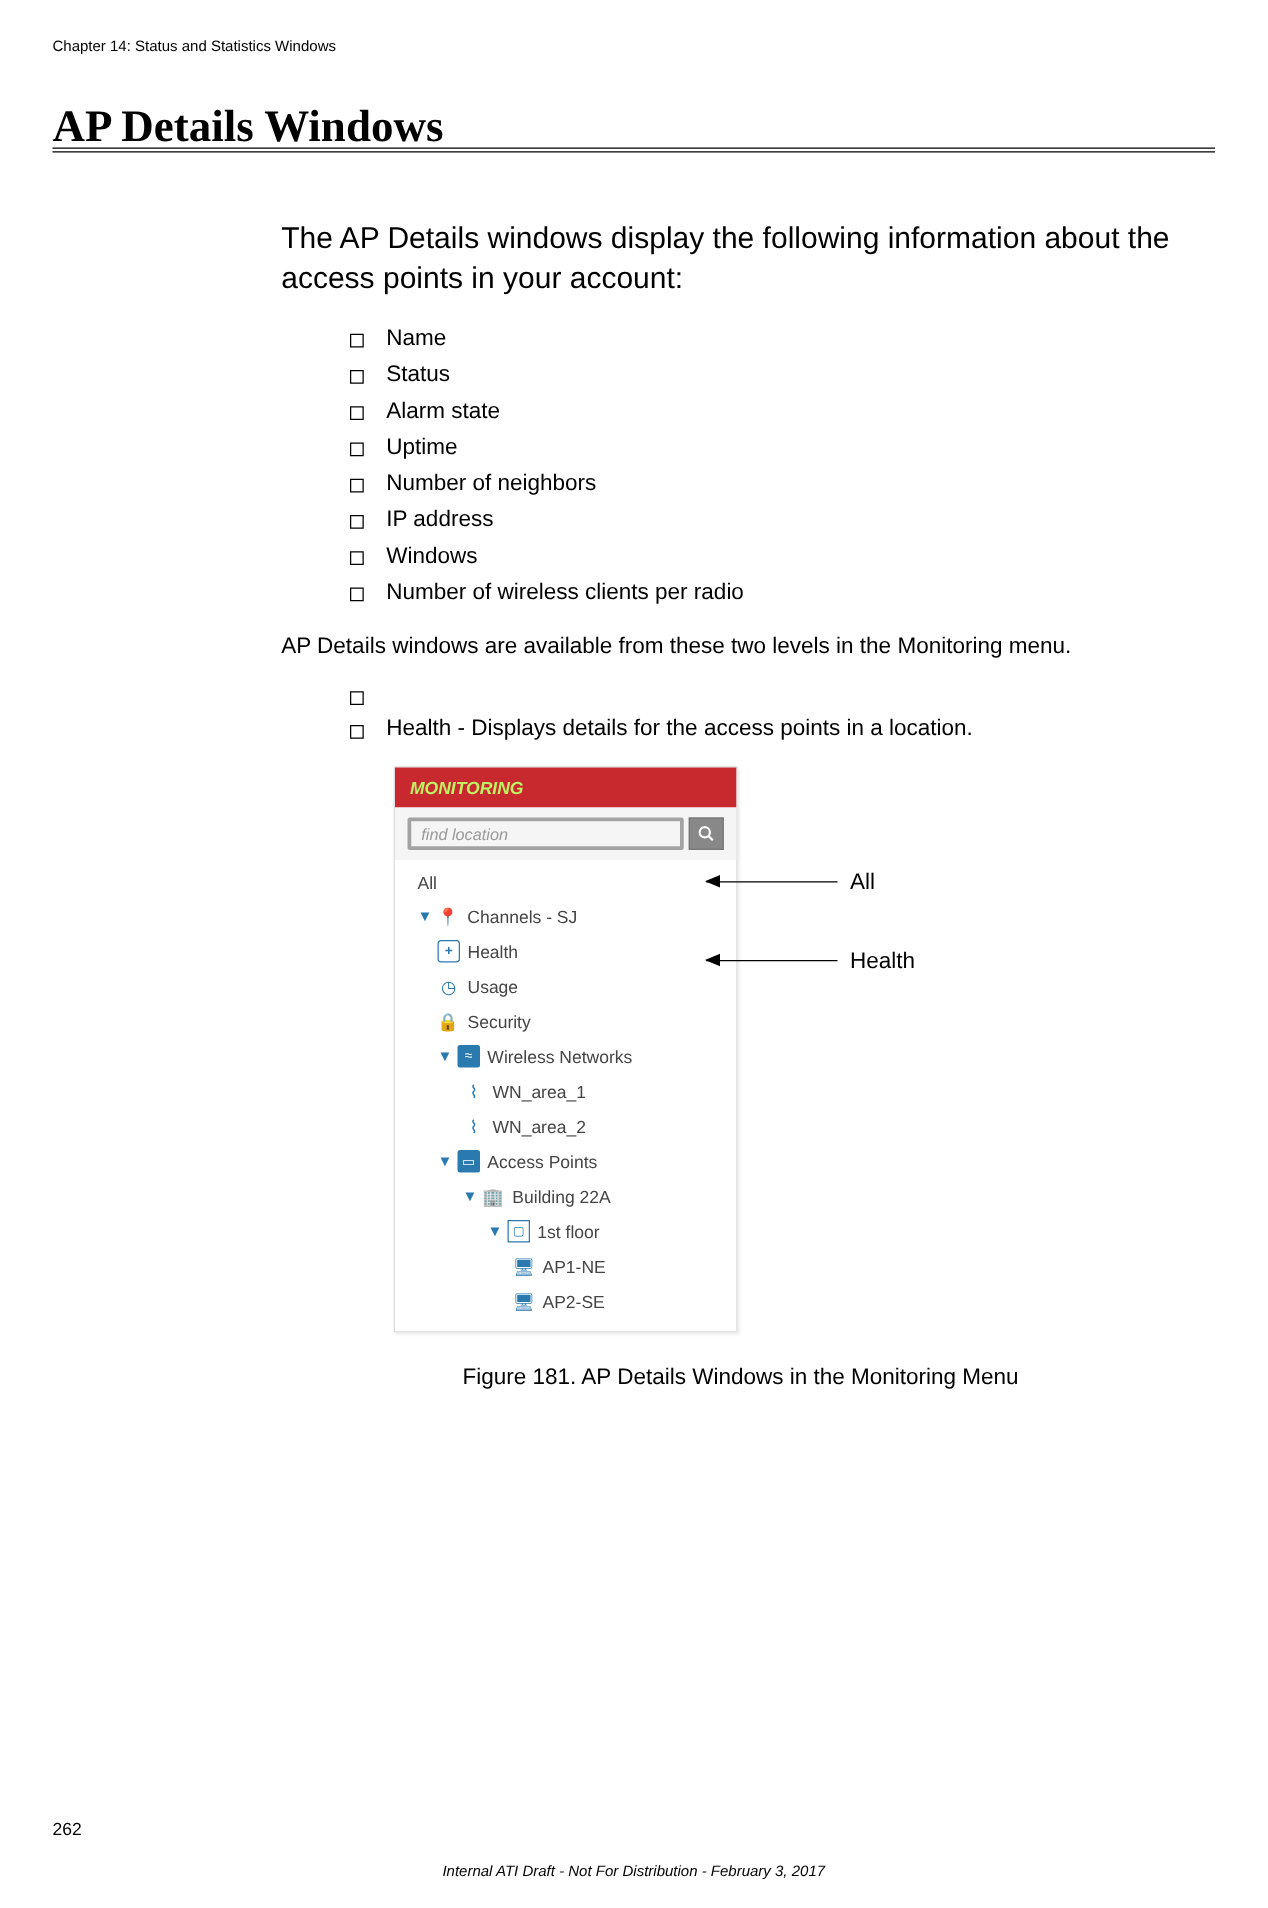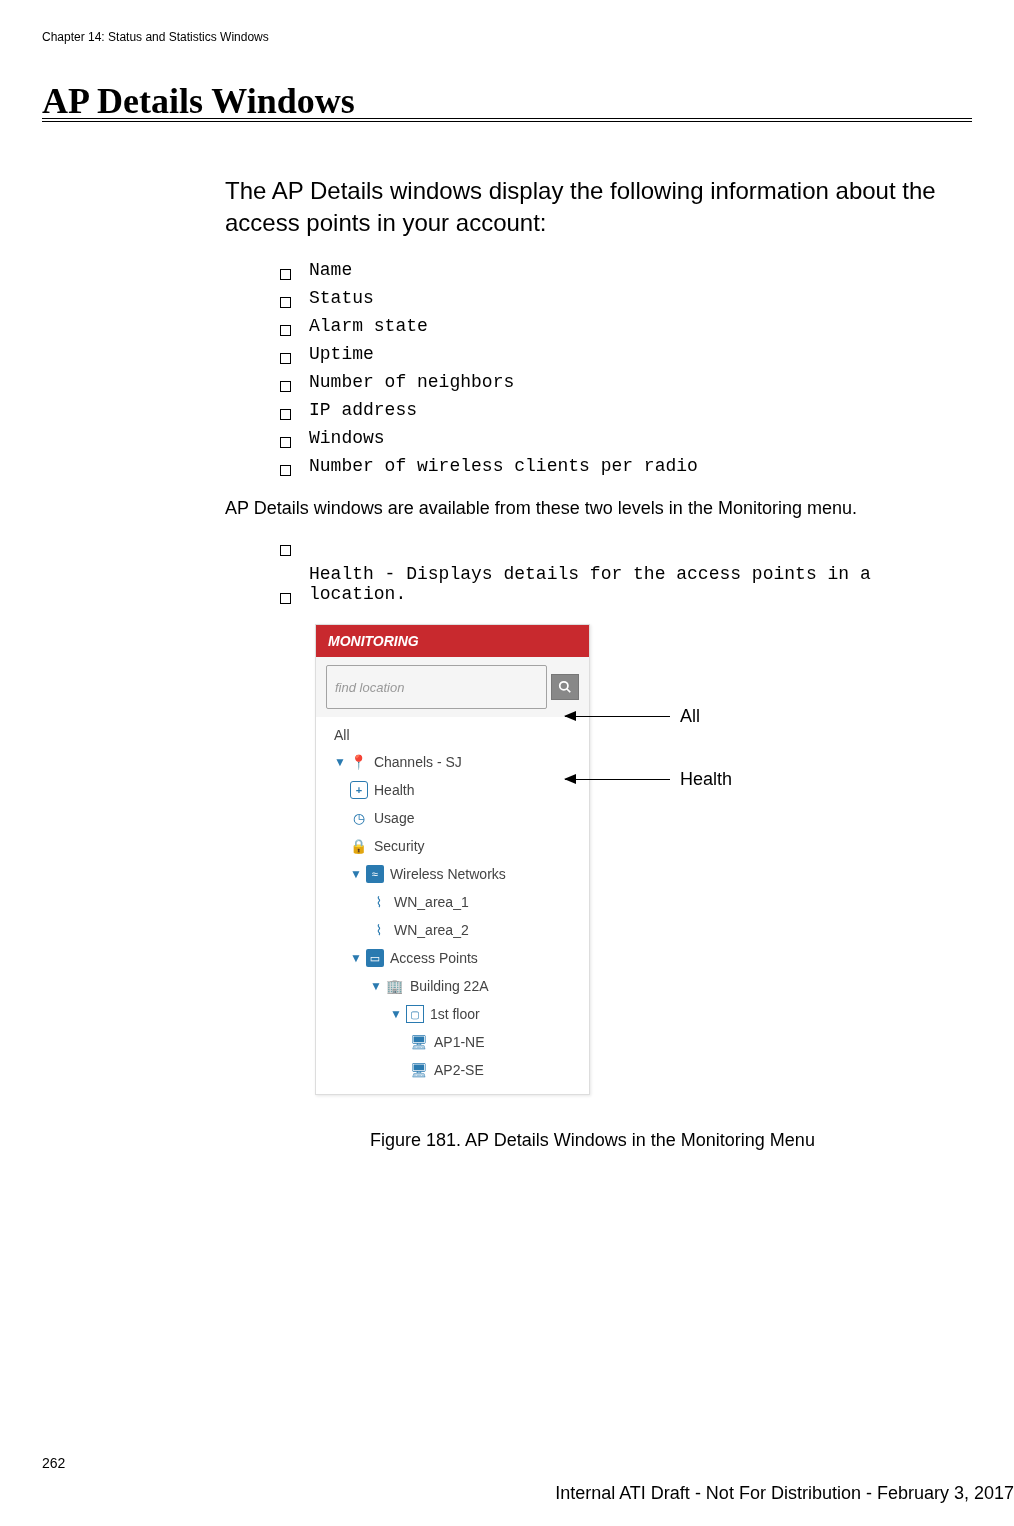--- a/index.html
+++ b/index.html
@@ -51,24 +51,23 @@
       font-size: 24px;
       line-height: 1.35;
       margin-bottom: 20px;
     }
     .bullet-list {
       margin-left: 55px;
       margin-bottom: 20px;
     }
     .bullet-item {
       display: flex;
-      align-items: flex-end;
+      align-items: center;
       margin-bottom: 8px;
       font-size: 18px;
-      font-family: Liberation Mono, monospace;
     }
     .bullet-box {
       display: inline-block;
       width: 11px;
       height: 11px;
       border: 1.5px solid #000;
       margin-right: 18px;
       margin-top: 5px;
       flex-shrink: 0;
     }
@@ -83,36 +82,36 @@
       margin-left: 90px;
     }
     .monitoring-panel {
       width: 275px;
       border: 1px solid #ddd;
       background: white;
       box-shadow: 1px 1px 3px rgba(0,0,0,0.1);
     }
     .panel-header {
       background: #c8292e;
-      color: #ffffff;
+      color: #bef264;
       font-weight: bold;
       font-size: 14px;
       padding: 8px 12px;
       font-style: italic;
     }
     .search-row {
       padding: 8px 10px;
       background: #f5f5f5;
       display: flex;
       align-items: center;
     }
     .search-input-mock {
       flex: 1;
-      height: 44px;
-      border: 1px solid #a3a3a3;
+      height: 26px;
+      border: 3px solid #a3a3a3;
       border-radius: 2px;
       padding: 0 8px;
       font-style: italic;
       font-size: 13px;
       color: #999;
       display: flex;
       align-items: center;
     }
     .search-btn {
       width: 28px;
@@ -186,36 +185,37 @@
       border-right: 12px solid black;
       border-top: 5px solid transparent;
       border-bottom: 5px solid transparent;
     }
     .annotation-label {
       margin-left: 10px;
       font-size: 18px;
     }
     .figure-caption {
       font-size: 18px;
-      margin-top: 35px;
+      margin-top: 25px;
       margin-left: 55px;
     }
     .page-number {
       position: absolute;
       bottom: 55px;
       left: 42px;
       font-size: 14px;
     }
     .footer-text {
       position: absolute;
       bottom: 22px;
       left: 0;
       right: 0;
-      text-align: right;
-      font-size: 18px;
+      text-align: center;
+      font-size: 12px;
+      font-style: italic;
     }
   </style>
 </head>
 <body>
 
 <div class="page-header">Chapter 14: Status and Statistics Windows</div>
 
 <div class="section-title">AP Details Windows</div>
 
 <div class="title-rules">

